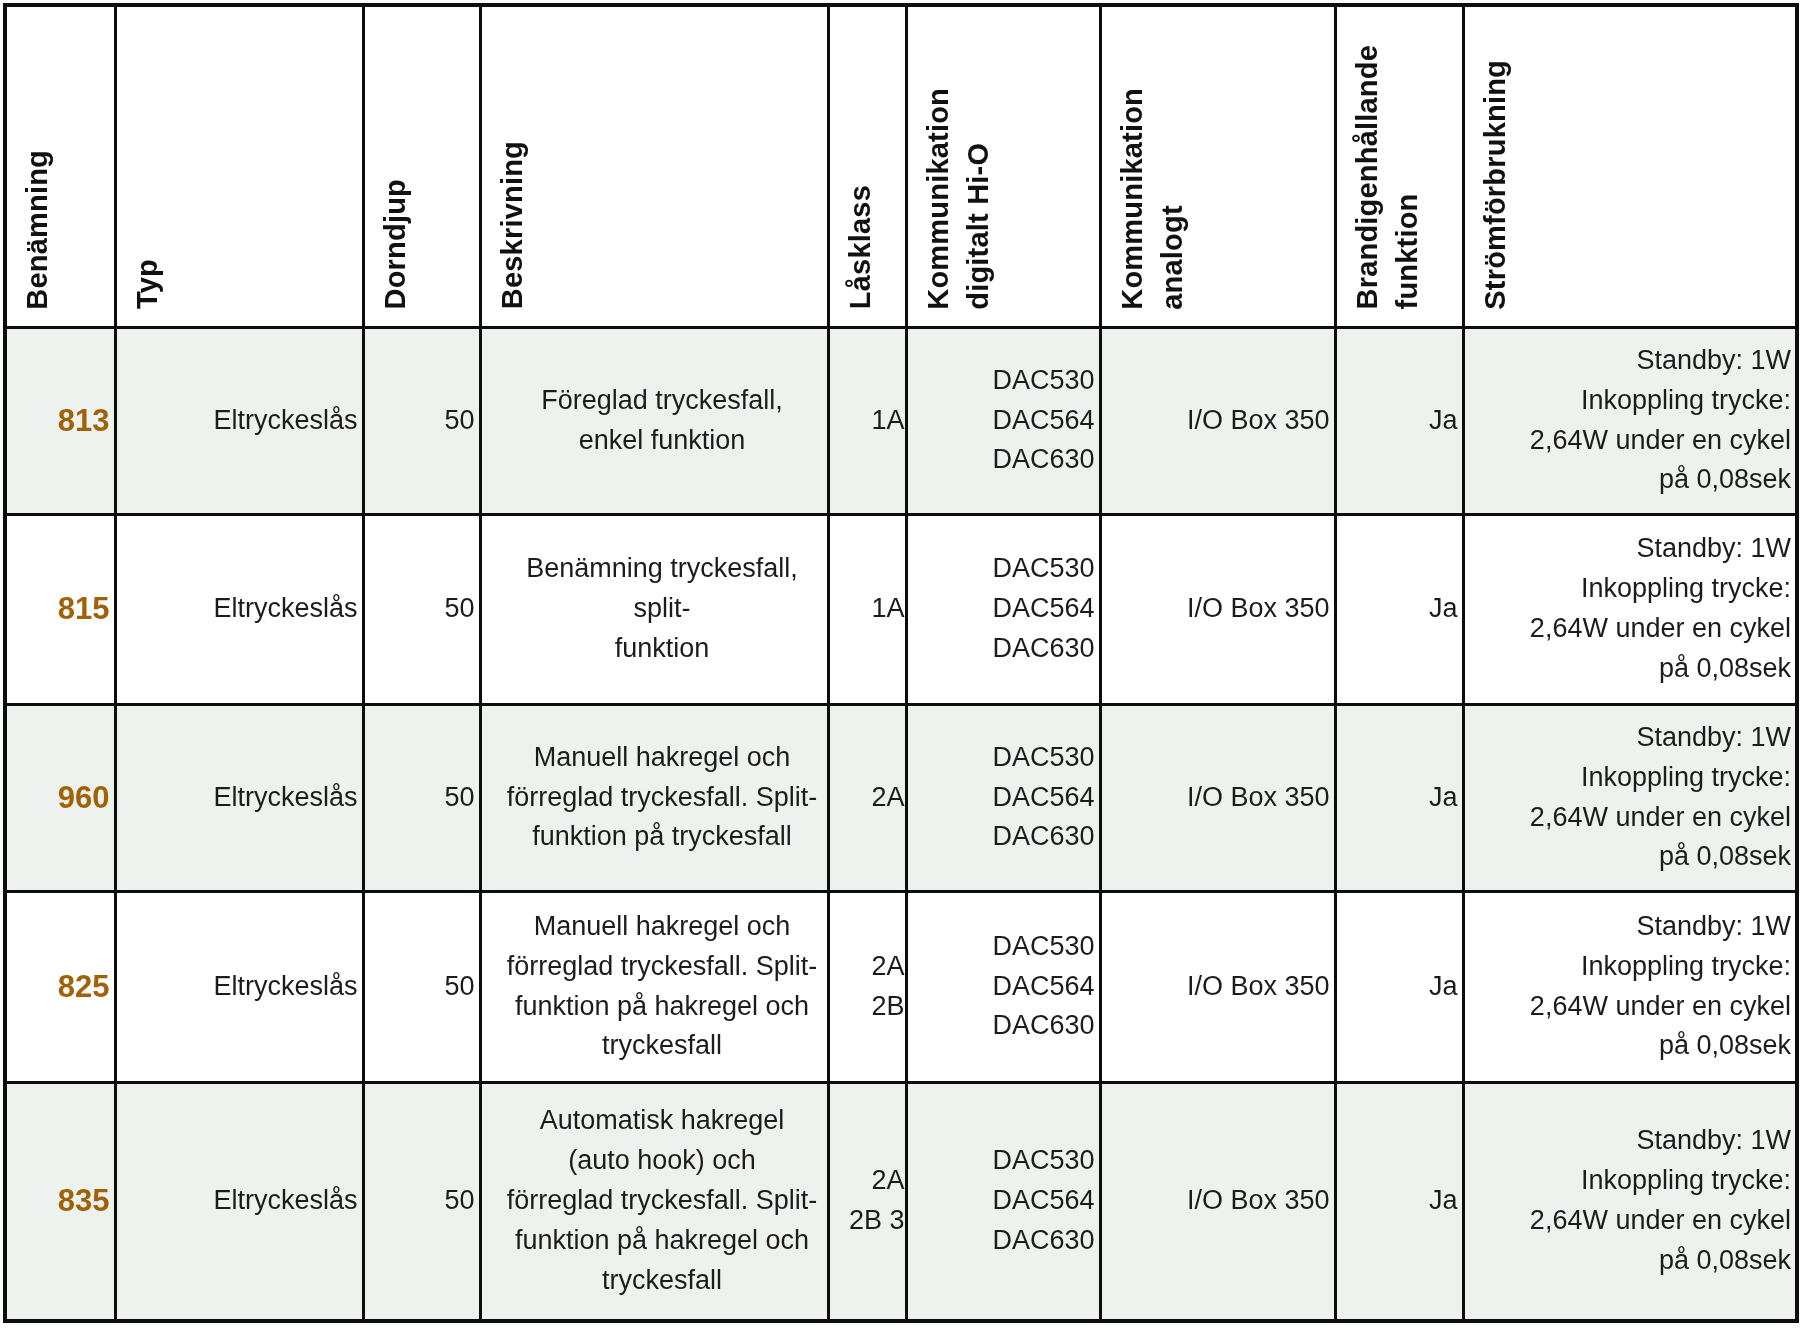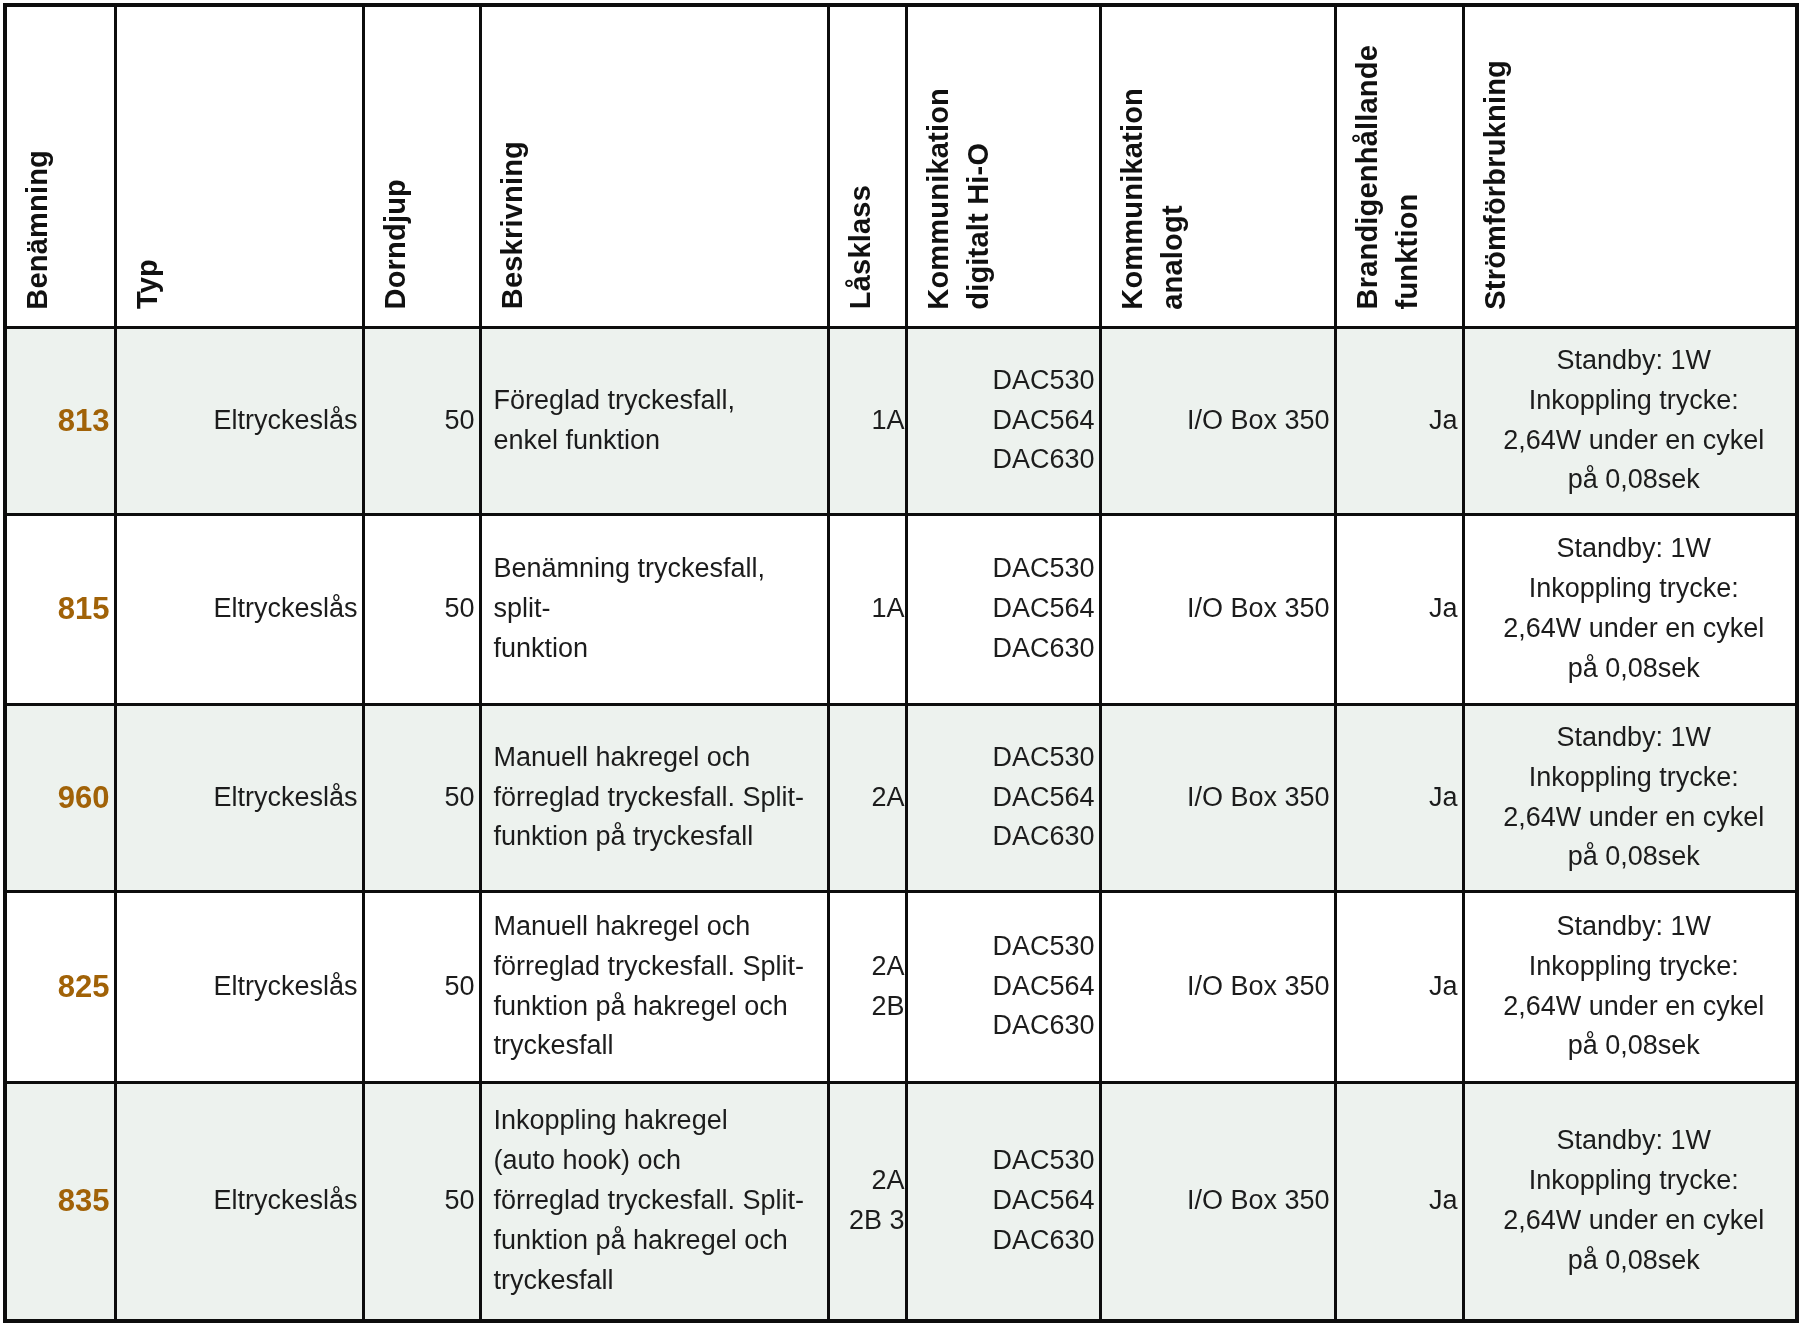--- a/index.html
+++ b/index.html
@@ -61,28 +61,28 @@
     color: #1c1c1c;
   }
   tbody tr.stripe td { background: #edf2ee; }
   tbody tr.plain td { background: #ffffff; }
   td.c-benamning {
     font-weight: bold;
     font-size: 31px;
     color: #a16207;
   }
   td.c-beskrivning {
-    text-align: left;
-    padding-left: 12px;
+    text-align: center;
+    padding-left: 18px;
     padding-right: 2px;
     margin-top: 16px;
   }
   td.c-lasklass { padding-left: 0; padding-right: 0; }
   td.c-strom {
-    text-align: center;
+    text-align: right;
     padding-left: 12px;
     padding-right: 4px;
   }
   tr.r0 { height: 187px; }
   tr.r1 { height: 190px; }
   tr.r2 { height: 187px; }
   tr.r3 { height: 191px; }
   tr.r4 { height: 239px; }
 </style>
 </head>
@@ -204,21 +204,21 @@
       <td class="c-brand">Ja</td>
       <td class="c-strom">Standby: 1W
 Inkoppling trycke:
 2,64W under en cykel
 på 0,08sek</td>
     </tr>
     <tr class="r4 stripe">
       <td class="c-benamning">835</td>
       <td class="c-typ">Eltryckeslås</td>
       <td class="c-dorndjup">50</td>
-      <td class="c-beskrivning">Inkoppling hakregel
+      <td class="c-beskrivning">Automatisk hakregel
 (auto hook) och
 förreglad tryckesfall. Split-
 funktion på hakregel och
 tryckesfall</td>
       <td class="c-lasklass">2A
 2B 3</td>
       <td class="c-kommdig">DAC530
 DAC564
 DAC630</td>
       <td class="c-kommana">I/O Box 350</td>

